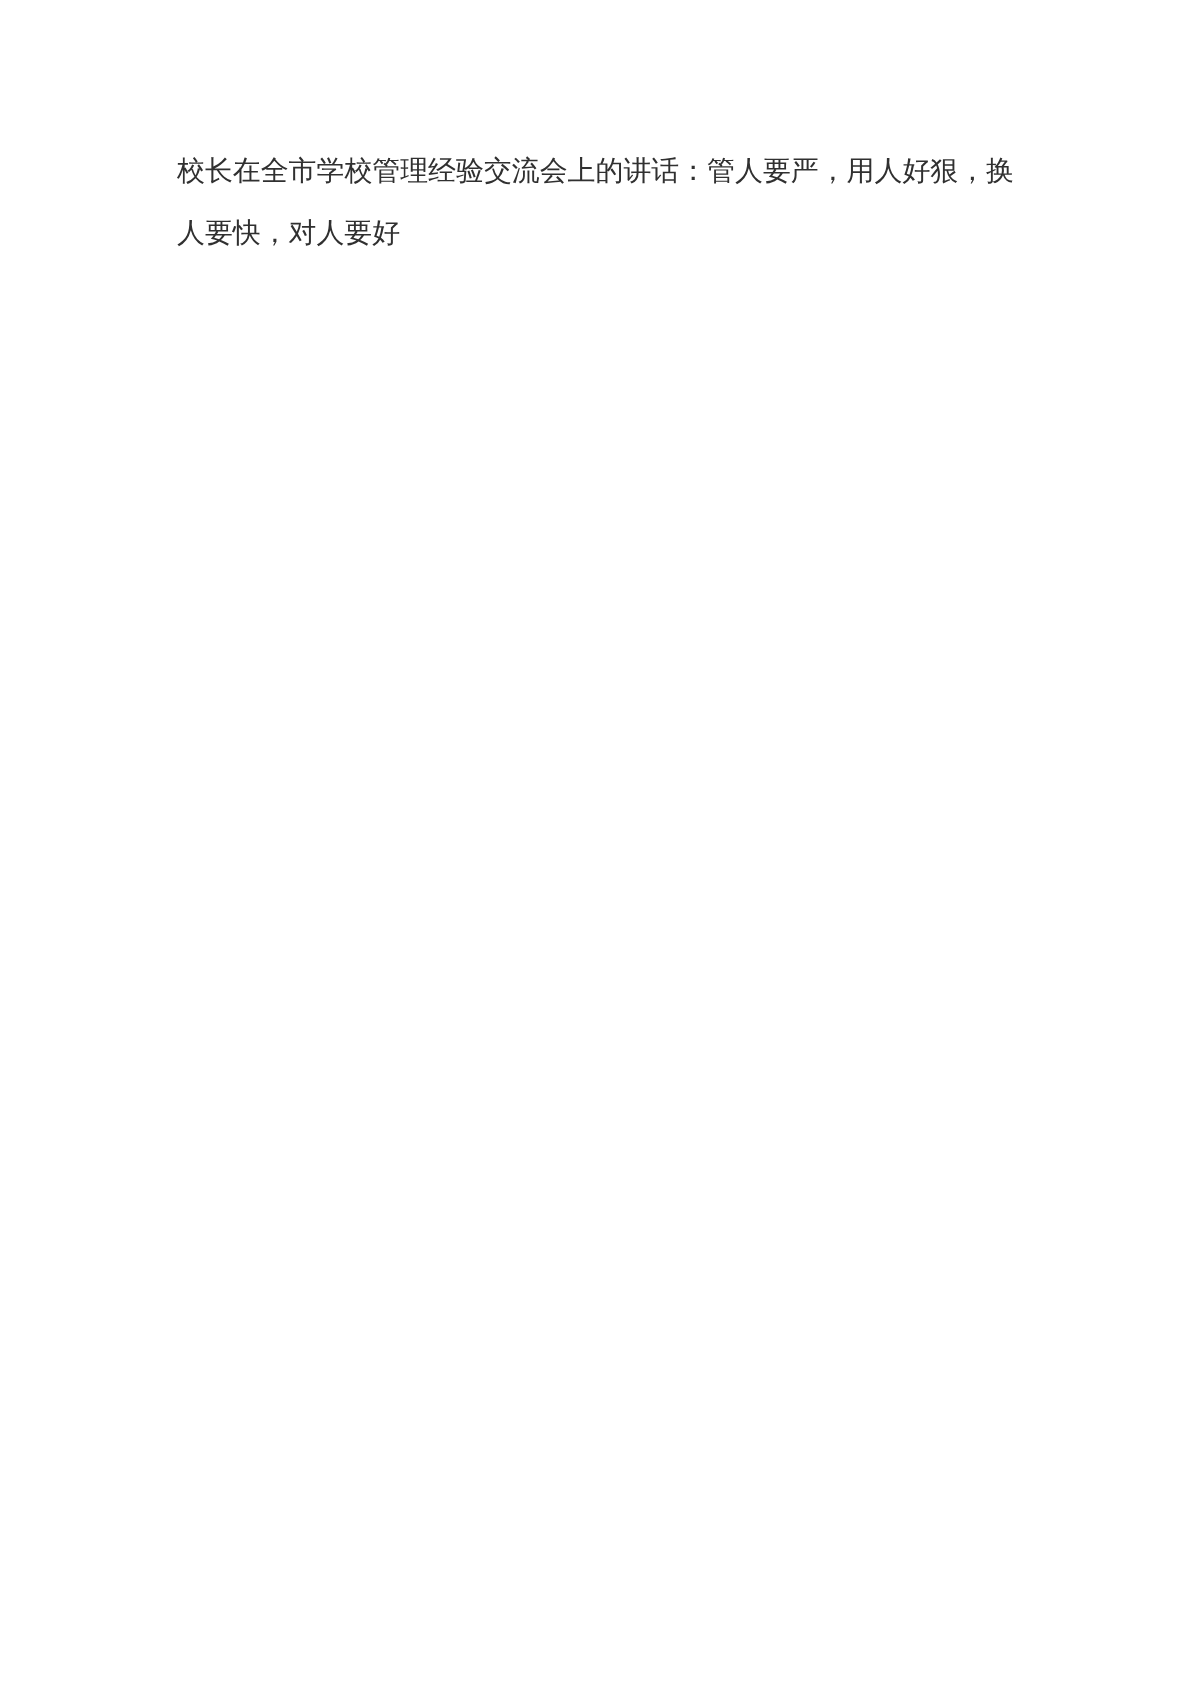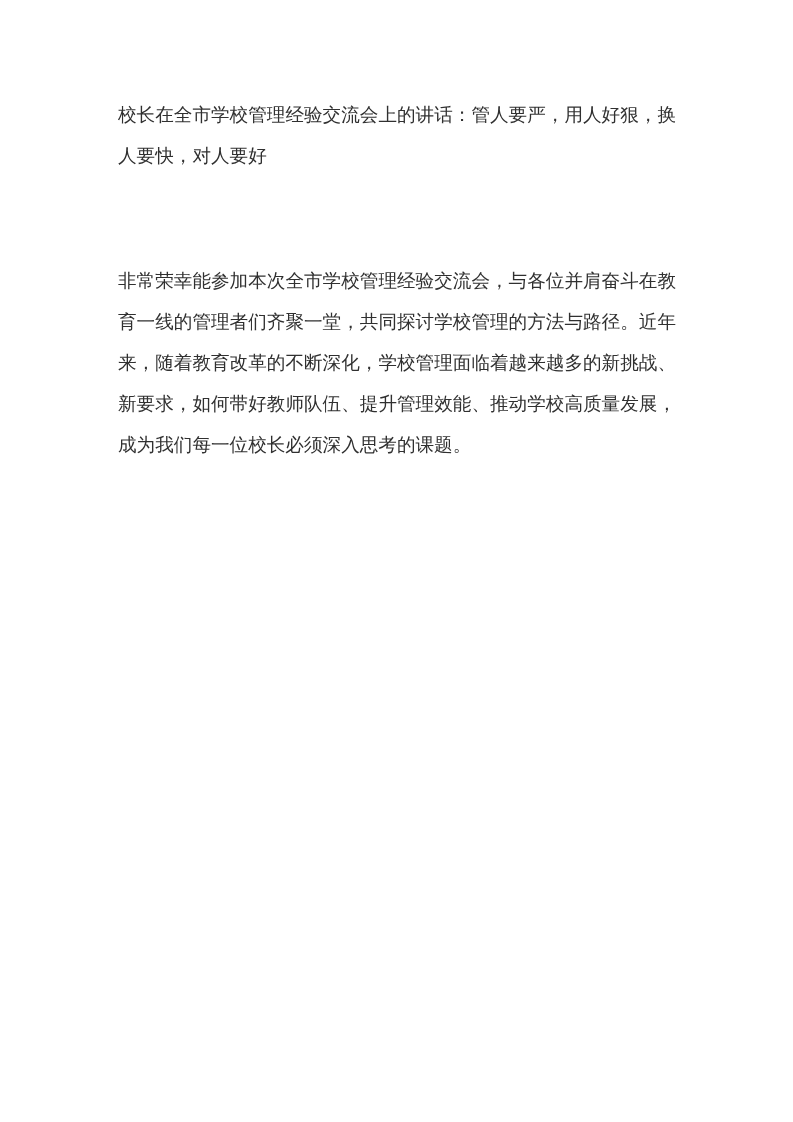--- a/index.html
+++ b/index.html
@@ -28,16 +28,15 @@
   .doc-heading { margin-bottom: 42px; }
 </style>
 </head>
 <body>
 
 <div class="page">
   <p class="doc-text doc-title">校长在全市学校管理经验交流会上的讲话：管人要严，用人好狠，换人要快，对人要好</p>
 
 
 
-  <p class="doc-text doc-para">非常荣幸能参加本次全市学校管理经验交流会，与各位并肩奋斗在教育一线的管理者们齐聚一堂，共同探讨学校管理的方法与路径。近年来，随着教育改革的不断深化，学校管理面临着越来越多的新挑战、新要求，如何带好教师队伍、提升管理效能、推动学校高质量发展，成为我们每一位校长必须深入思考的课题。</p>
 
 
 </div>
 
 </body></html>

